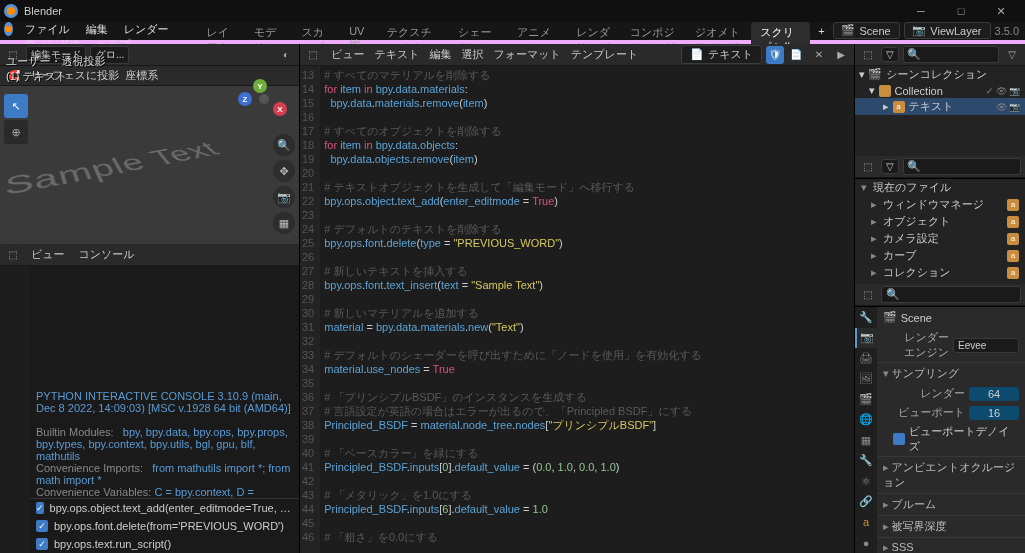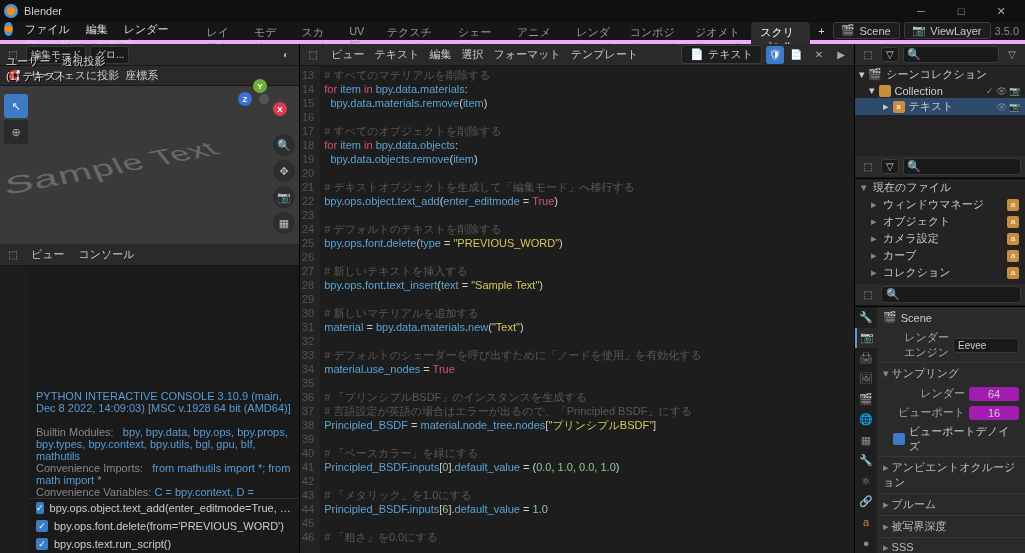--- a/index.html
+++ b/index.html
@@ -79,21 +79,21 @@
 .properties { flex:1; background:#2a2a2a; display:flex; overflow:hidden; border-top:1px solid #000; }
 .prop-tabs { width:22px; background:#1f1f1f; display:flex; flex-direction:column; }
 .prop-tab { height:22px; display:flex; align-items:center; justify-content:center; color:#888; font-size:11px; cursor:pointer; }
 .prop-tab.active { background:#2a2a2a; color:#fff; border-left:2px solid #5a9bd5; }
 .prop-body { flex:1; overflow:auto; font-size:10px; }
 .prop-header { padding:4px 6px; display:flex; align-items:center; gap:4px; }
 .prop-section { padding:3px 6px; color:#bbb; border-top:1px solid #383838; }
 .prop-caret { color:#888; }
 .prop-field { display:flex; align-items:center; gap:4px; padding:2px 6px 2px 16px; }
 .prop-label { flex:1; color:#aaa; text-align:right; }
-.prop-val { width:50px; background:#a21caf; padding:1px 4px; border-radius:3px; text-align:center; }
+.prop-val { width:50px; background:#0c4a6e; padding:1px 4px; border-radius:3px; text-align:center; }
 .prop-chk { width:12px;height:12px;background:#3d7bc6;border-radius:2px; }
 .search-box { background:#1a1a1a; border:1px solid #3a3a3a; border-radius:3px; padding:1px 4px; display:flex; align-items:center; gap:4px; flex:1; }
 </style>
 </head>
 <body>
 
 <div class="titlebar">
   <div class="titlebar-left">
     <div class="blender-icon"></div>
     <span>Blender</span>

